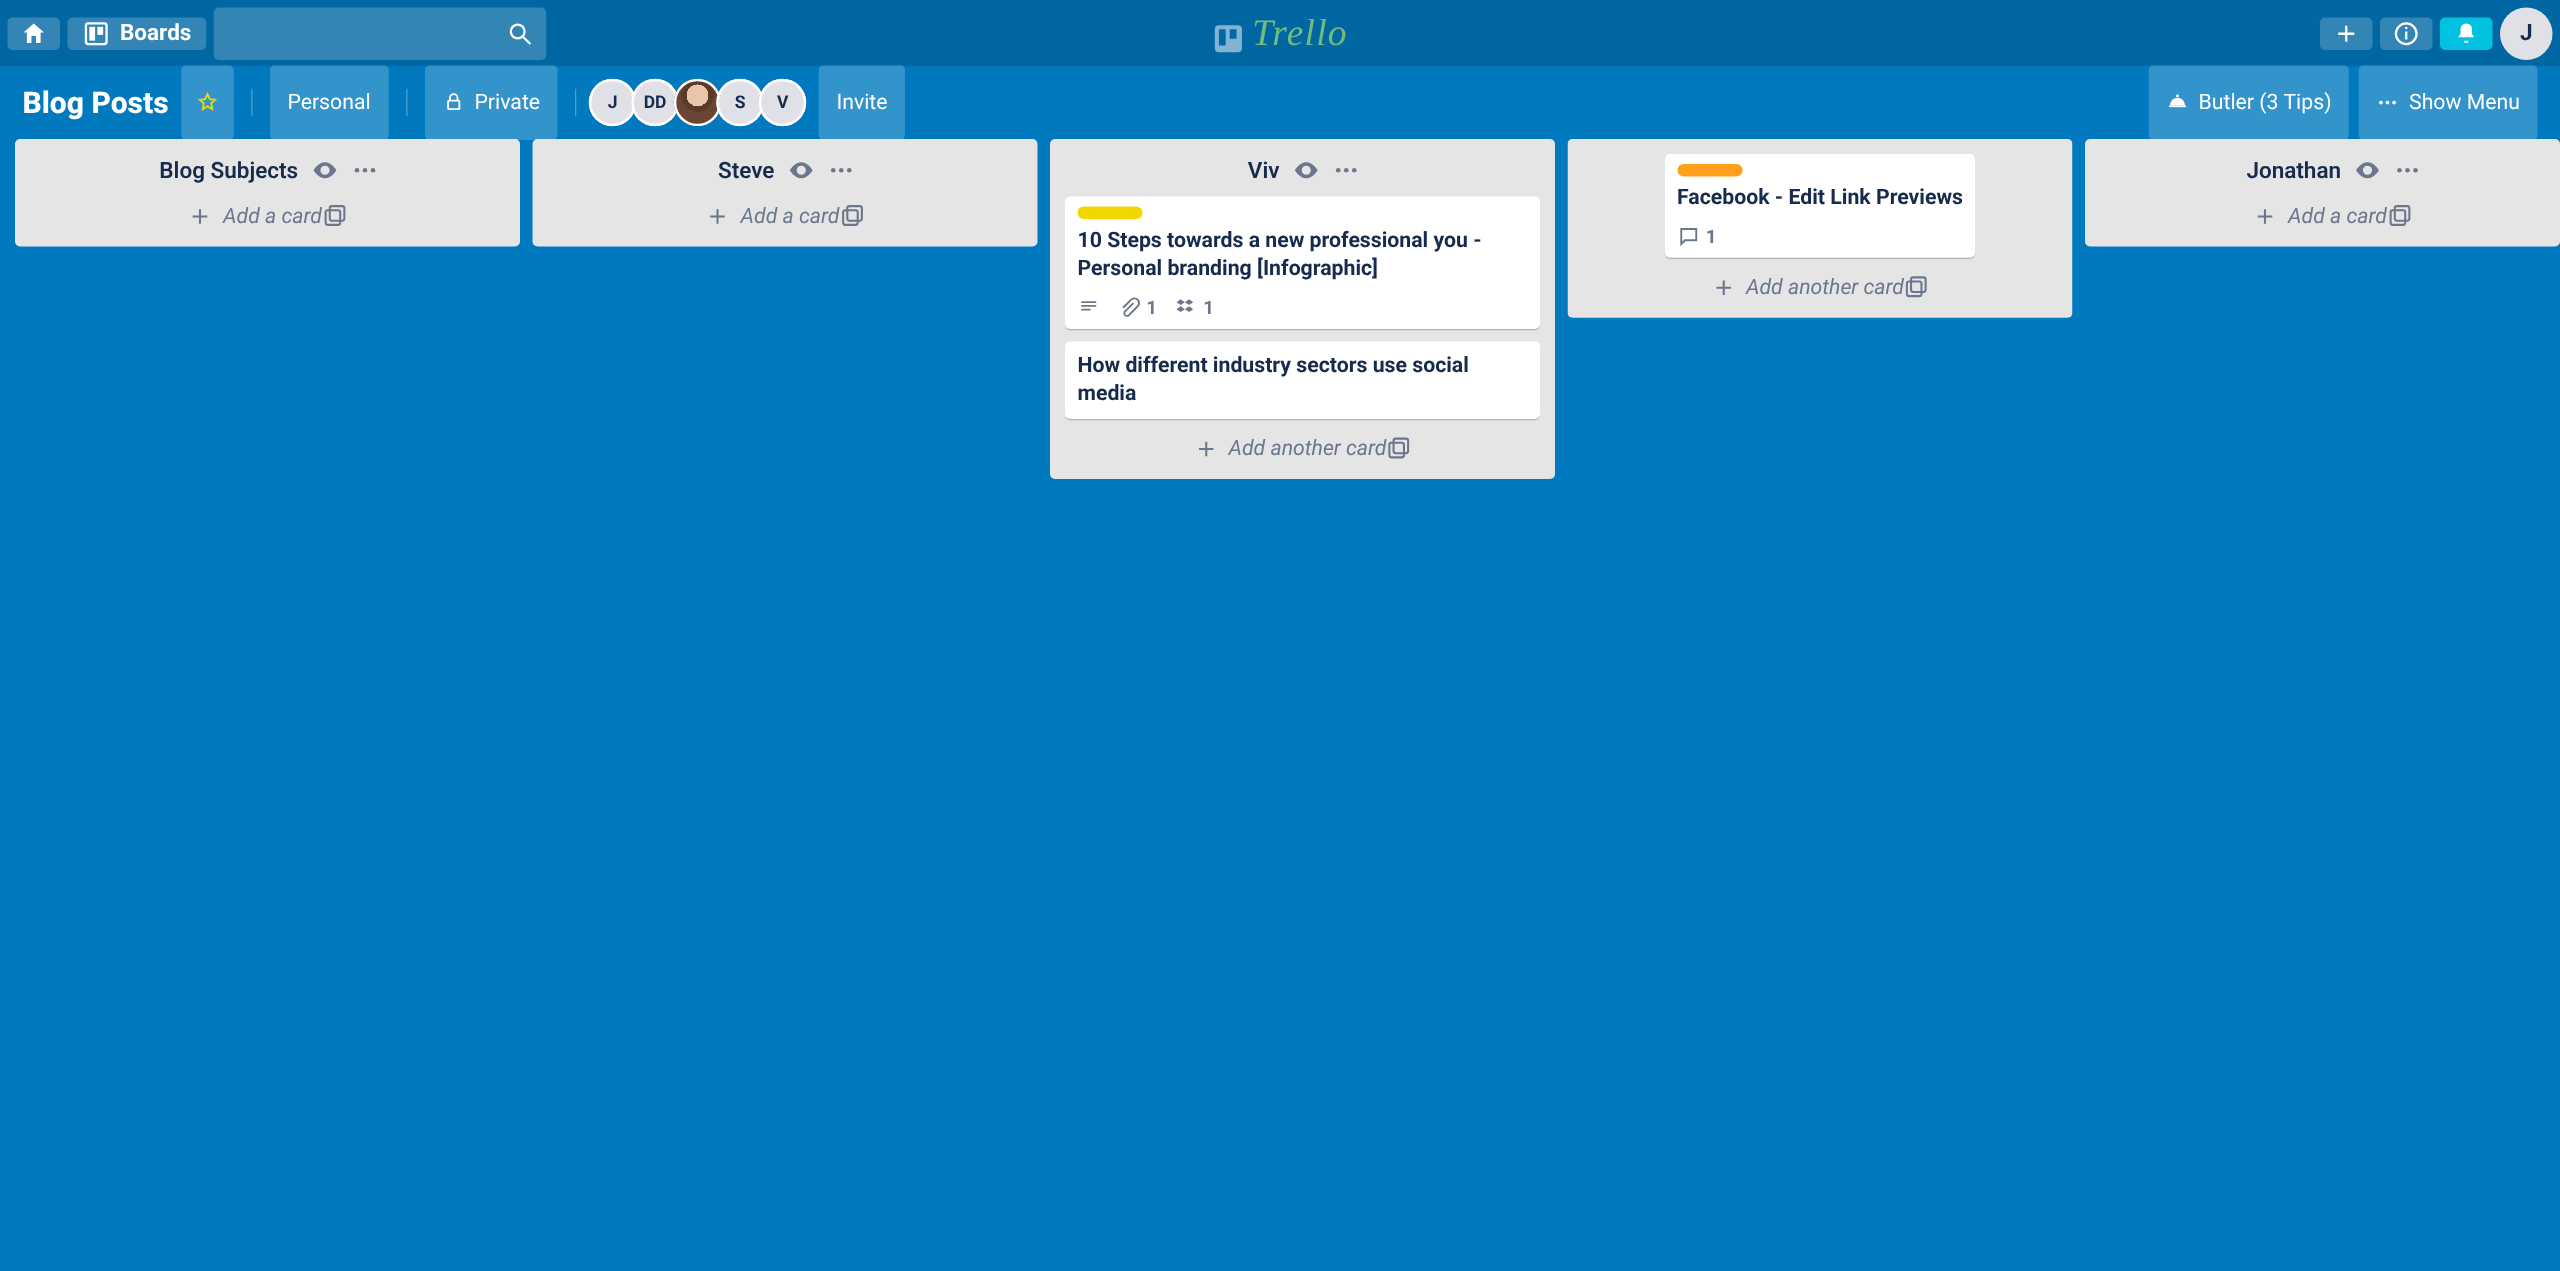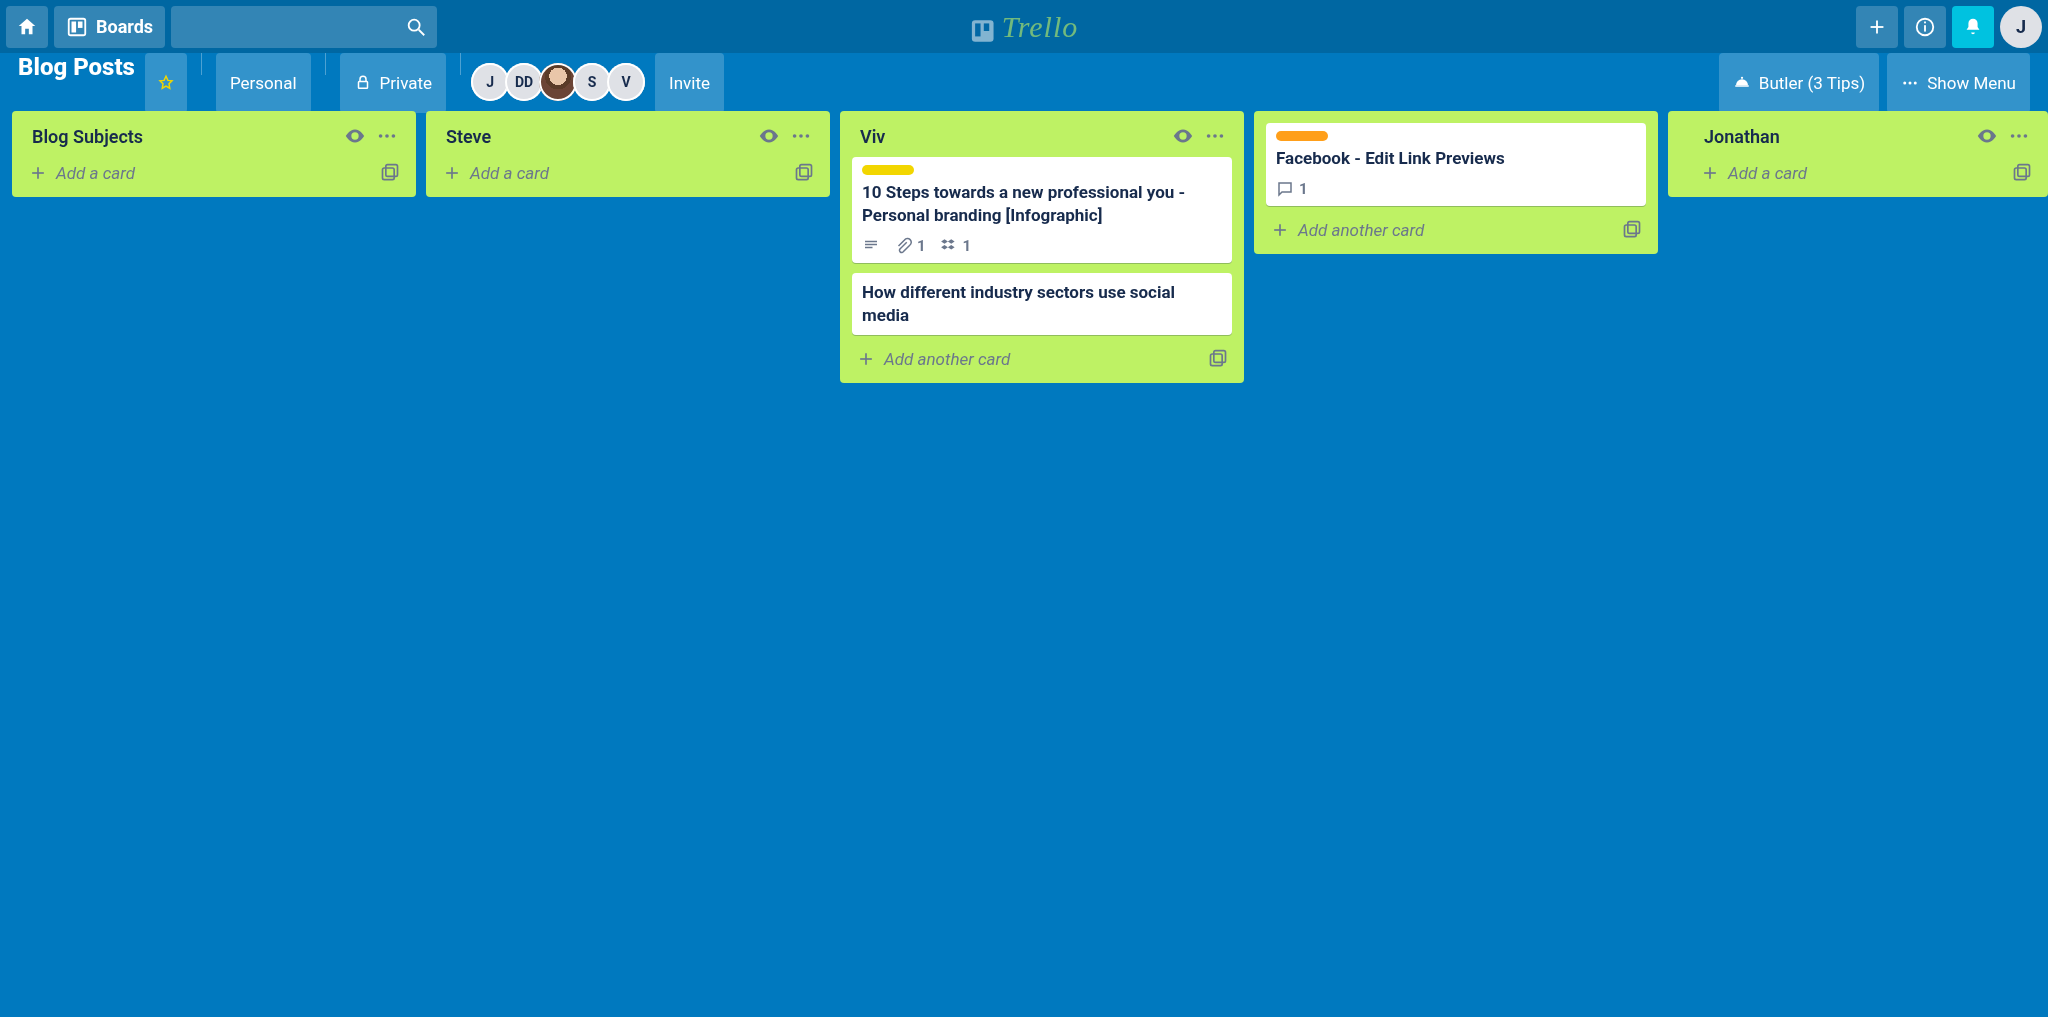--- a/index.html
+++ b/index.html
@@ -15,21 +15,21 @@
 .topbar {
   height: 53px;
   background: rgba(0,0,0,0.15);
   display: flex;
   align-items: center;
   padding: 6px 6px;
   position: relative;
 }
 .topbar-left { display:flex; align-items:center; gap:6px; }
 .topbar-btn {
-  height: 42px;
+  height: 26px;
   background: rgba(255,255,255,0.2);
   border-radius: 4px;
   display:flex; align-items:center; justify-content:center;
   padding: 0 12px;
   color:#fff;
   cursor:pointer;
   font-weight:700;
 }
 .topbar-btn.square { width:42px; padding:0; }
 .topbar-icon { width:22px; height:22px; fill:#fff; display:block; }
@@ -48,21 +48,21 @@
 .topbar-right { margin-left:auto; display:flex; align-items:center; gap:6px;}
 .topbar-btn.teal { background:#00c2e0; }
 .avatar-me {
   width:42px; height:42px; border-radius:50%; background:#dfe1e6; color:#172b4d;
   display:flex; align-items:center; justify-content:center; font-weight:700; font-size:18px;
   cursor:pointer;
 }
 
 
 .board-header {
-  height:58px; display:flex; padding: 0 18px; gap:10px;
+  height:58px; display:flex; align-items:center; padding: 0 18px; gap:10px;
 }
 .board-title { color:#fff; font-size:24px; font-weight:800; cursor:pointer; }
 .bh-btn {
   background: rgba(255,255,255,0.2); color:#fff; border-radius:4px;
   height:60px; padding:0 14px; display:flex; align-items:center; gap:8px;
   font-size:17px; cursor:pointer;
 }
 .bh-btn.square { width:42px; padding:0; justify-content:center; }
 .bh-divider { width:1px; height:22px; background: rgba(255,255,255,0.3); margin:0 4px; }
 .members { display:flex; align-items:center; }
@@ -79,23 +79,23 @@
 
 
 .board-canvas {
   padding: 0 8px 12px 12px;
   display:flex; align-items:flex-start; gap:10px;
   height: calc(1017px - 53px - 58px);
   overflow-x:auto;
 }
 .list {
   width: 404px; flex: 0 0 404px;
-  background:#bef264; border-radius:4px;
+  background:#e5e5e5; border-radius:4px;
   padding: 8px 8px 8px 8px;
-  display:flex; flex-direction:column;
+  display:flex; flex-direction:column;align-items:center;
 }
 .list:last-child { width:380px; flex:0 0 380px;padding-left:24px;}
 .list-header {
   display:flex; align-items:center; padding: 6px 10px 6px 12px;
 }
 .list-title { font-size:18px; font-weight:600; flex:1; color:#172b4d; cursor:pointer; }
 .list-h-icon { width:22px; height:22px; fill:#6b778c; margin-left:10px; cursor:pointer;}
 .list-cards { display:flex; flex-direction:column; gap:10px; padding:4px 4px 4px 4px;}
 .card {
   background:#fff; border-radius:4px; box-shadow:0 1px 0 rgba(9,30,66,.25);

